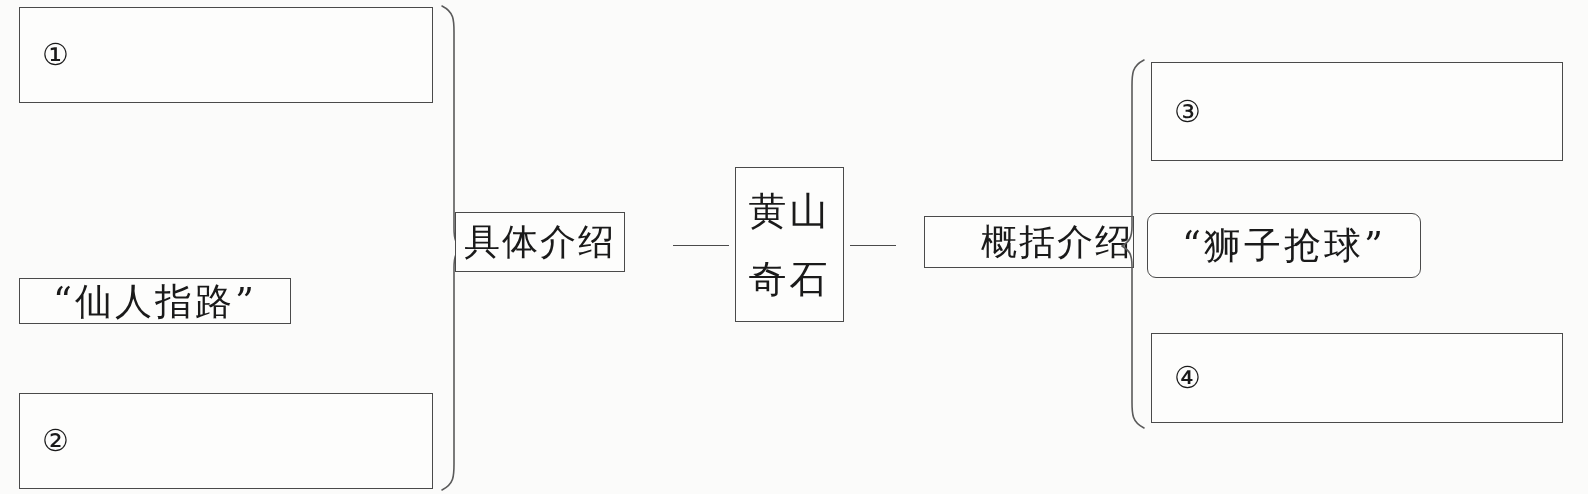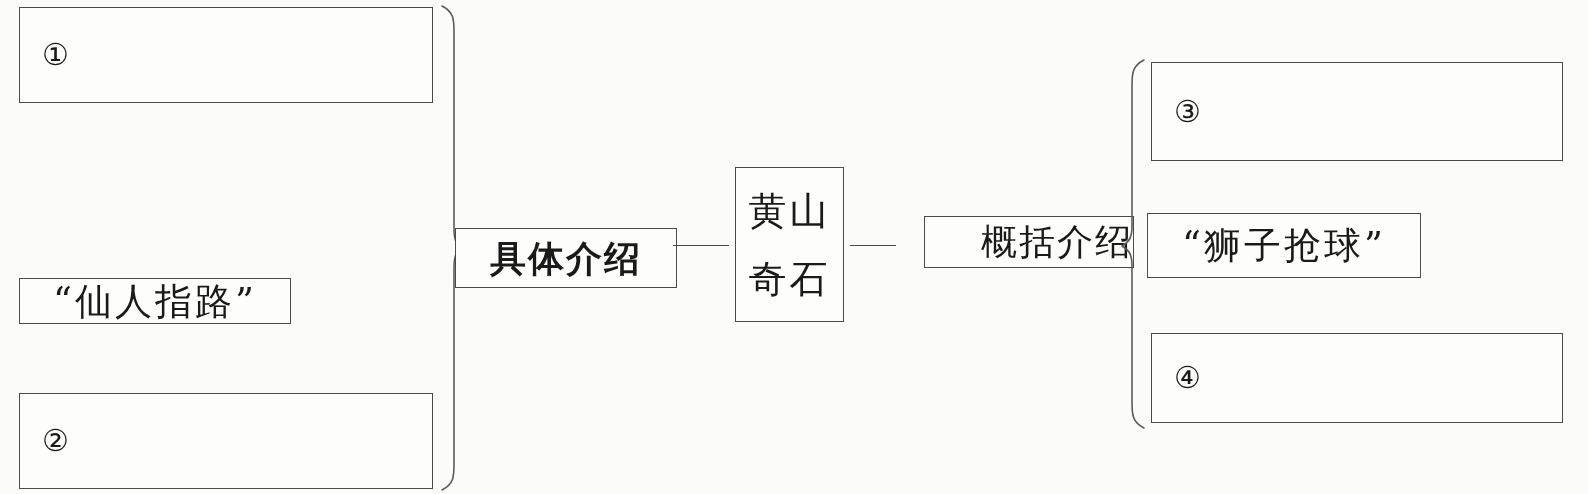--- a/index.html
+++ b/index.html
@@ -101,21 +101,21 @@
   <svg class="brace" style="left:438px; top:2px;" width="26" height="492" viewBox="0 0 26 492">
     <path d="M 4 4
              C 16 10, 16 18, 16 30
              L 16 226
              C 16 238, 18 242, 24 246
              C 18 250, 16 254, 16 266
              L 16 462
              C 16 474, 16 482, 4 488"></path>
   </svg>
 
-  <div class="node branch" style="left:455px; top:228px; width:222px; height:60px;font-weight:bold;">
+  <div class="node branch" style="left:455px; top:212px; width:170px; height:60px;">
     <span>具体介绍</span>
   </div>
 
   <div class="connector" style="left:673px; top:245px; width:56px;"></div>
 
   <div class="node root" style="left:735px; top:167px; width:109px; height:155px;">
     <span class="line">黄山</span>
     <span class="line">奇石</span>
   </div>
 
@@ -132,21 +132,21 @@
              C 14 182, 11 186, 4 190
              C 11 194, 14 198, 14 210
              L 14 346
              C 14 358, 14 366, 26 372"></path>
   </svg>
 
   <div class="node blank" style="left:1151px; top:62px; width:412px; height:99px;">
     <span class="marker">③</span>
   </div>
 
-  <div class="node filled" style="left:1147px; top:213px; width:274px; height:65px;">
+  <div class="node filled" style="left:1147px; top:213px; width:274px; height:65px;border-radius:9px;">
     <span>“狮子抢球”</span>
   </div>
 
   <div class="node blank" style="left:1151px; top:333px; width:412px; height:90px;">
     <span class="marker">④</span>
   </div>
 
 </div>
 
 </body></html>

